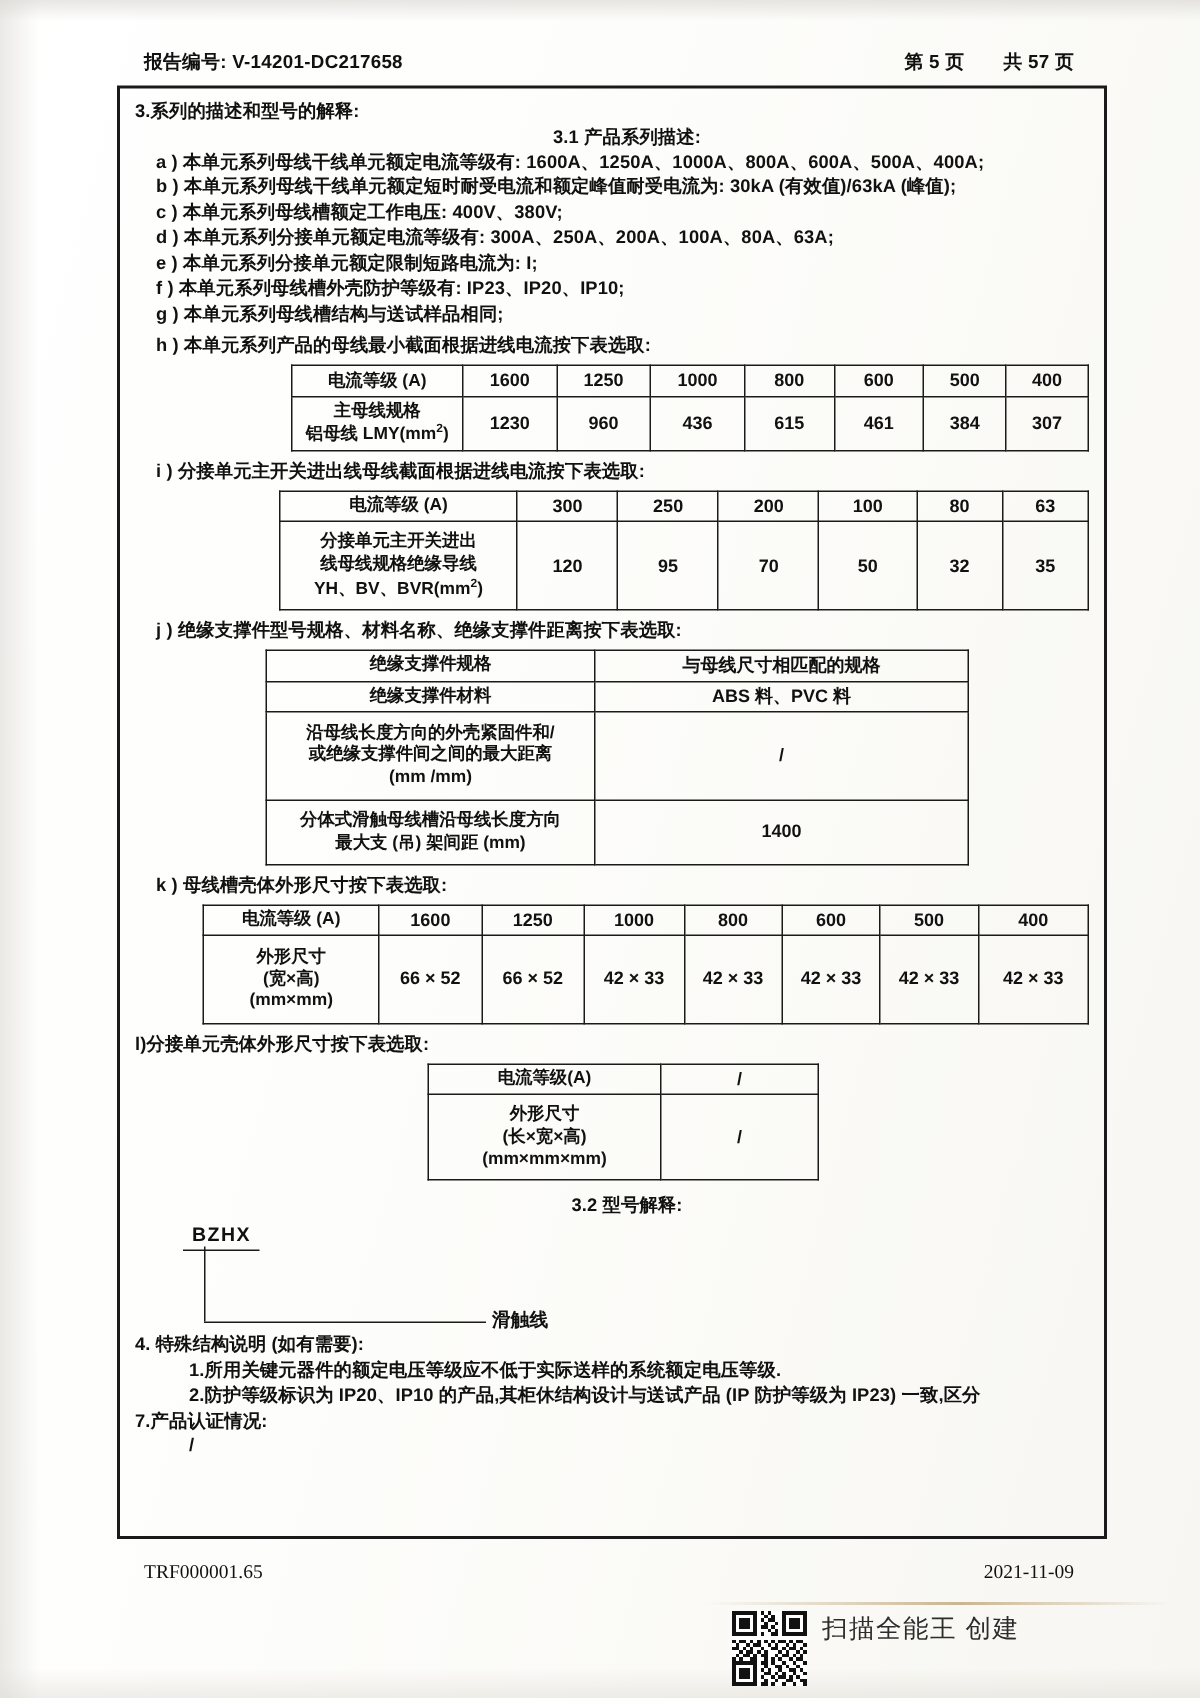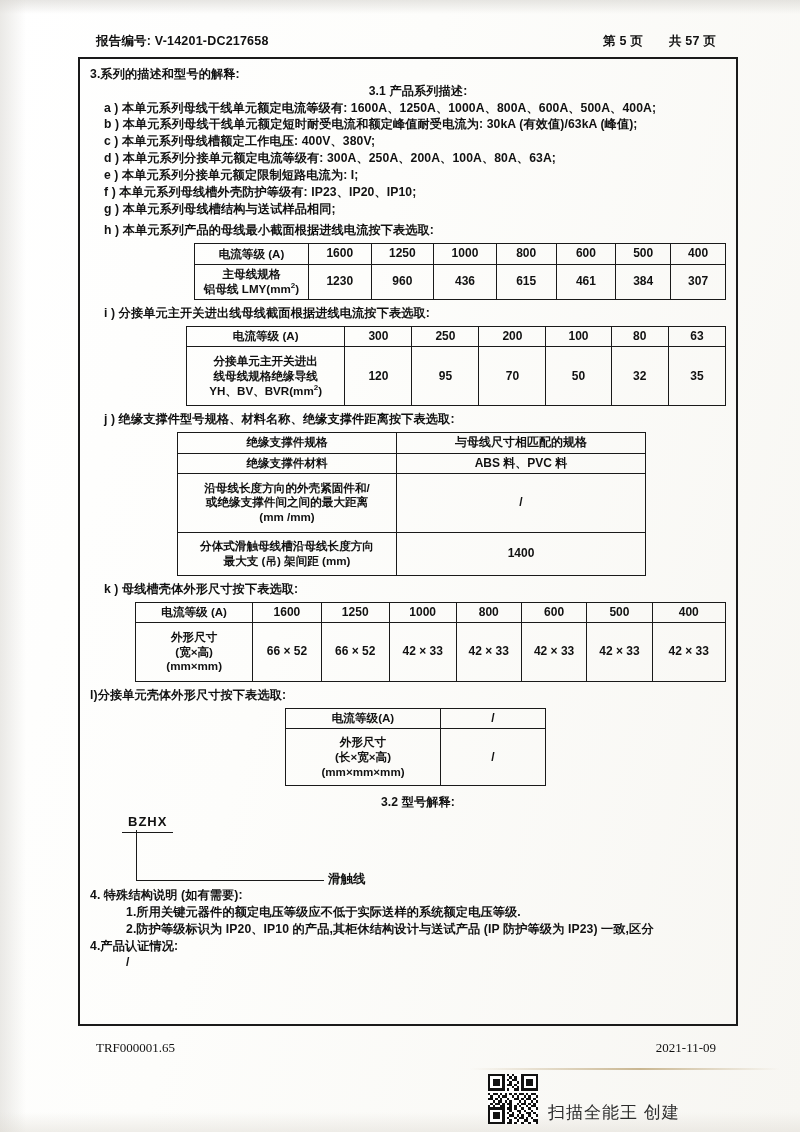--- a/index.html
+++ b/index.html
@@ -158,21 +158,21 @@
     position: absolute;
     left: 96px; top: 1040px; width: 620px;
     display: flex; justify-content: space-between; align-items: baseline;
     font-size: 13px;
     font-family: "Liberation Serif", "DejaVu Serif", serif;
   }
 
   .camscan {
     position: absolute;
     left: 488px; top: 1074px;
-    display: flex; align-items: flex-end; gap: 10px;
+    display: flex; align-items: flex-start; gap: 10px;
   }
   .qr {
     width: 50px; height: 50px;
     image-rendering: pixelated;
   }
   .camscan-text {
     font-size: 17px;
     color: #2c2c2c;
     letter-spacing: 1px;
     font-family: "Liberation Sans", sans-serif;
@@ -363,21 +363,21 @@
     <div class="model-block">
       <div class="model-code">BZHX</div>
       <div class="vline"></div>
       <div class="hline"></div>
       <div class="leaf-label">滑触线</div>
     </div>
 
     <div class="ln lvl0">4. 特殊结构说明 (如有需要):</div>
     <div class="ln lvl3">1.所用关键元器件的额定电压等级应不低于实际送样的系统额定电压等级.</div>
     <div class="ln lvl3">2.防护等级标识为 IP20、IP10 的产品,其柜休结构设计与送试产品 (IP 防护等级为 IP23) 一致,区分</div>
-    <div class="ln lvl0">4.产品认证情况:</div>
+    <div class="ln lvl0">7.产品认证情况:</div>
     <div class="ln lvl3">/</div>
 
   </div>
 </div>
 
 <div class="footer">
   <span>TRF000001.65</span>
   <span>2021-11-09</span>
 </div>
 

